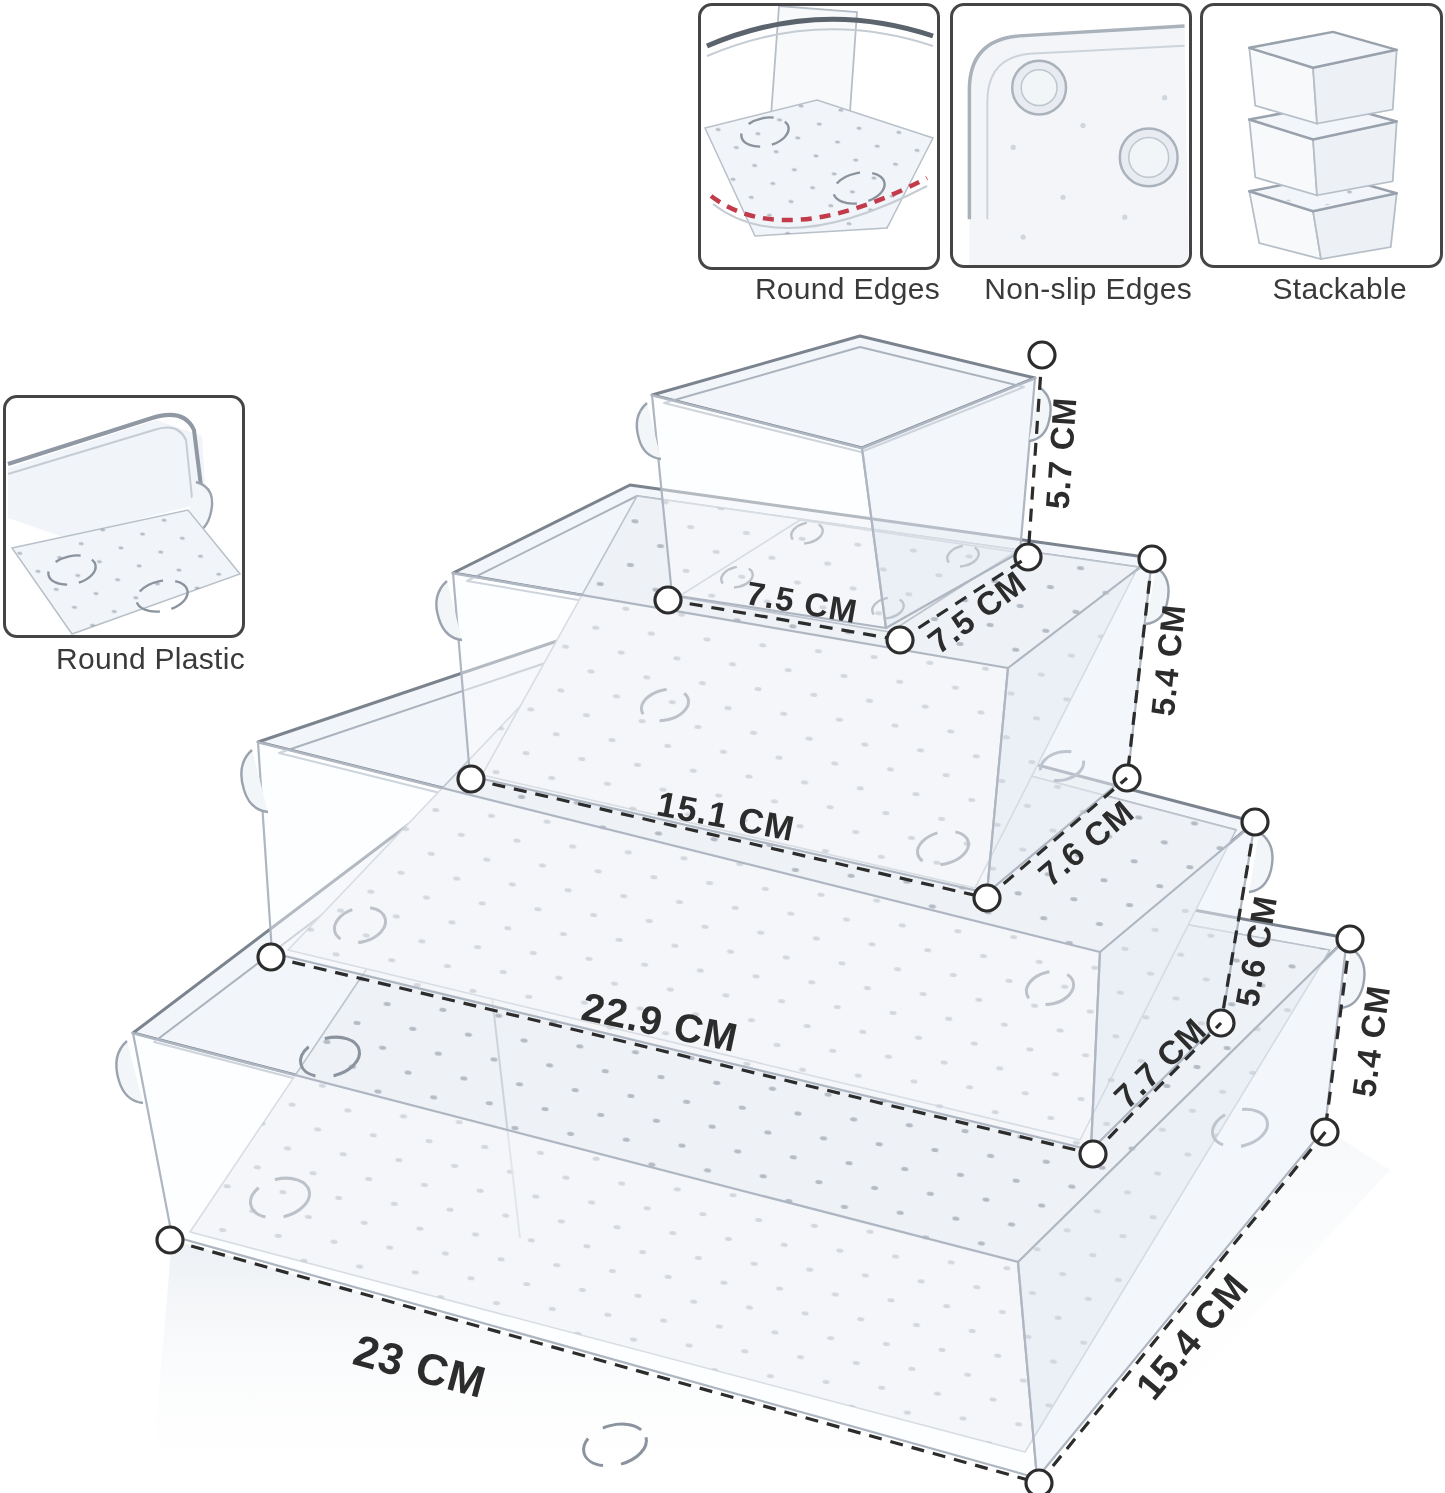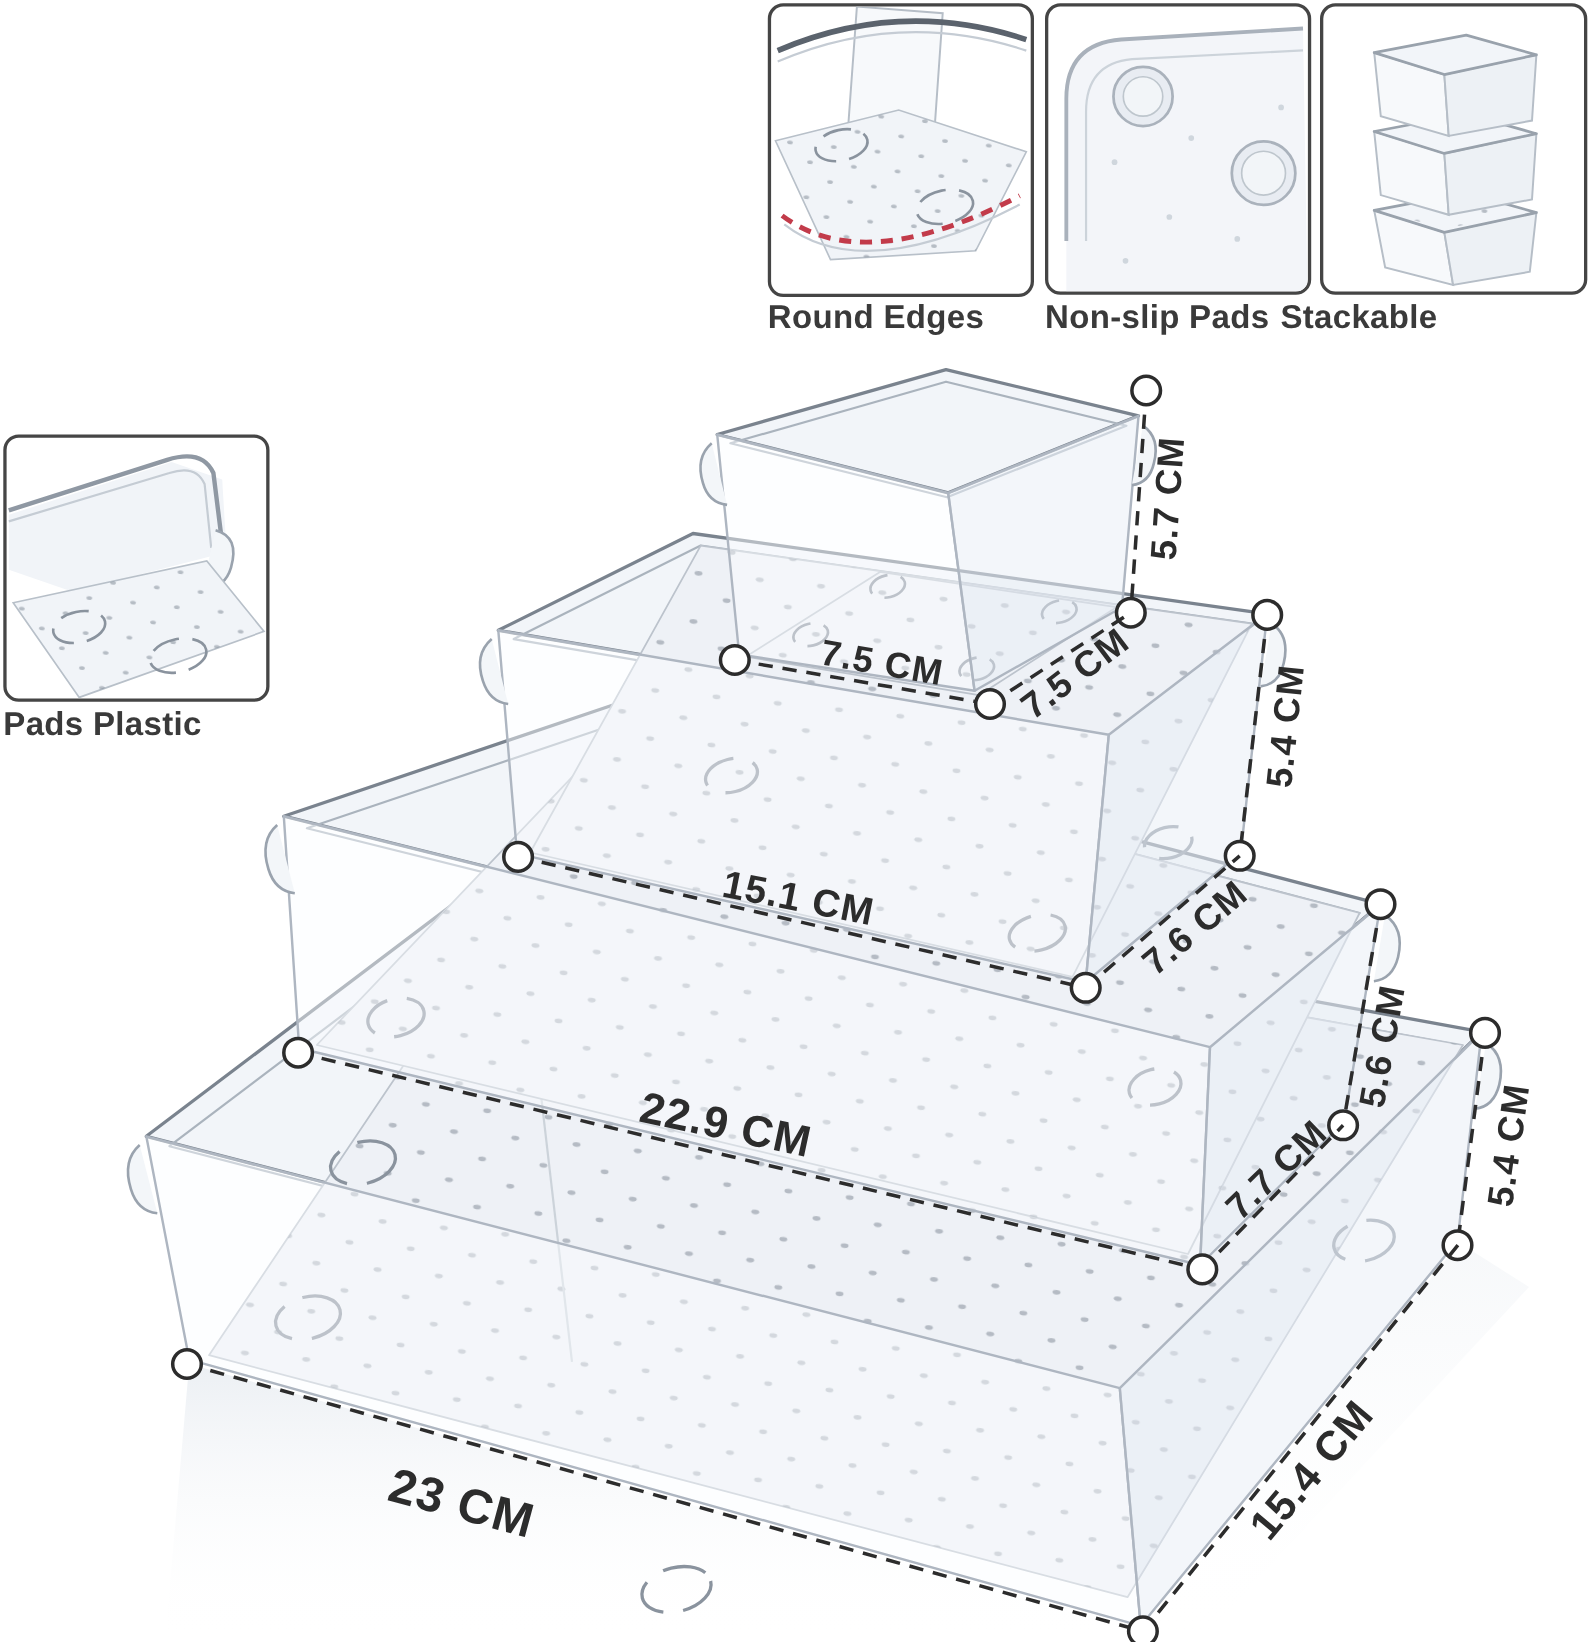--- a/index.html
+++ b/index.html
@@ -1,21 +1,21 @@
 <!DOCTYPE html>
 <html style="--annotation: #2c2c2c; --accent-red: #c23b4a; --frame-border: #454545; --label-text: #3a3a3a; --line-art: #8d96a1; --background: #ffffff;"><head>
 <meta charset="utf-8">
 <style>
   html,body{margin:0;padding:0;background:#fff;}
   #canvas{position:relative;width:1445px;height:1493px;background:var(--background,#fff);overflow:hidden;
           font-family:"Liberation Sans",sans-serif;}
   .callout{position:absolute;border:3px solid var(--frame-border,#454545);border-radius:14px;
            background:#fff;overflow:hidden;box-sizing:border-box;}
   .callout svg{display:block;width:100%;height:100%;}
-  .callout-label{position:absolute;text-align:left;font-weight:700;font-size:30px;line-height:1.1;
+  .callout-label{position:absolute;text-align:right;font-weight:400;font-size:30px;line-height:1.1;
                  color:var(--label-text,#3a3a3a);letter-spacing:.3px;}
   #main-art{position:absolute;left:0;top:0;width:1445px;height:1493px;}
   
   .tray-top{fill:#f2f5f9;stroke:#7a838e;stroke-width:3;stroke-linejoin:round;}
   .tray-rim-inner{fill:none;stroke:#aab3bd;stroke-width:2;stroke-linejoin:round;}
   .tray-floor-base{fill:#eef1f6;stroke:#bcc3cc;stroke-width:1.6;stroke-linejoin:round;}
   .tray-front{fill:rgba(250,252,254,0.45);stroke:#aeb6c1;stroke-width:2.2;stroke-linejoin:round;}
   .tray-side{fill:rgba(234,239,245,0.55);stroke:#aeb6c1;stroke-width:2.2;stroke-linejoin:round;}
   .pad{fill:none;stroke:#8a939e;stroke-width:3;stroke-dasharray:40 18;}
   .pad.sm{stroke-width:2.4;stroke-dasharray:26 12;}
@@ -78,21 +78,21 @@
       <g fill="#cfd6dd">
         <circle cx="60" cy="142" r="2.6"></circle>
           <circle cx="130" cy="120" r="2.6"></circle>
         <circle cx="172" cy="212" r="2.6"></circle>
           <circle cx="110" cy="192" r="2.6"></circle>
         <circle cx="212" cy="92" r="2.6"></circle>
           <circle cx="70" cy="232" r="2.6"></circle>
       </g>
     </svg>
   </div>
-  <div class="callout-label" style="left:950px;top:272px;width:242px">Non-slip Pads</div>
+  <div class="callout-label" style="left:950px;top:272px;width:242px">Non-slip Edges</div>
 
   <div class="callout" style="left:1200px;top:3px;width:243px;height:265px">
     <svg viewBox="0 0 237 260">
       <g transform="translate(0,146)">
         <polygon class="art-face-lt" points="46,40 110,60 118,108 56,92"></polygon>
         <polygon class="art-face-md" points="110,60 194,42 188,96 118,108"></polygon>
         <polygon class="sb-rim" points="46,40 130,24 194,42 110,60"></polygon>
         <polygon fill="url(#dots-sm)" points="60,44 128,32 182,44 112,56"></polygon>
       </g>
       <g transform="translate(0,74)">
@@ -114,21 +114,21 @@
       <polygon points="2,70 150,22 196,38 200,104 60,140 2,120" fill="#f1f4f8"></polygon>
       <path class="art-line" d="M2,66 L146,20 Q178,10 188,32 L196,96"></path>
       <path class="art-line-thin" d="M2,76 L148,32 Q172,24 180,42 L186,100"></path>
       <path class="ear" d="M190,84 q22,6 14,34 q-6,20 -26,18"></path>
       <polygon class="art-face" points="6,150 182,112 234,176 66,236"></polygon>
       <polygon fill="url(#dots-sm)" points="6,150 182,112 234,176 66,236"></polygon>
       <ellipse class="pad sm" transform="translate(66,172) rotate(-12)" rx="24" ry="14"></ellipse>
       <ellipse class="pad sm" transform="translate(156,198) rotate(-12)" rx="26" ry="15"></ellipse>
     </svg>
   </div>
-  <div class="callout-label" style="left:3px;top:642px;width:242px">Pads Plastic</div>
+  <div class="callout-label" style="left:3px;top:642px;width:242px">Round Plastic</div>
 
   <svg id="main-art" viewBox="0 0 1445 1493">
     <defs>
       <pattern id="dots" width="56" height="44" patternUnits="userSpaceOnUse" patternTransform="rotate(6)">
         <ellipse cx="14" cy="12" rx="3.6" ry="2.1" fill="#7b8591" opacity="0.5"></ellipse>
         <ellipse cx="42" cy="34" rx="3.6" ry="2.1" fill="#7b8591" opacity="0.5"></ellipse>
       </pattern>
       <linearGradient id="refl" x1="0" y1="0" x2="0" y2="1">
         <stop offset="0" stop-color="#dfe5ec" stop-opacity="0.6"></stop>
         <stop offset="1" stop-color="#ffffff" stop-opacity="0"></stop>

